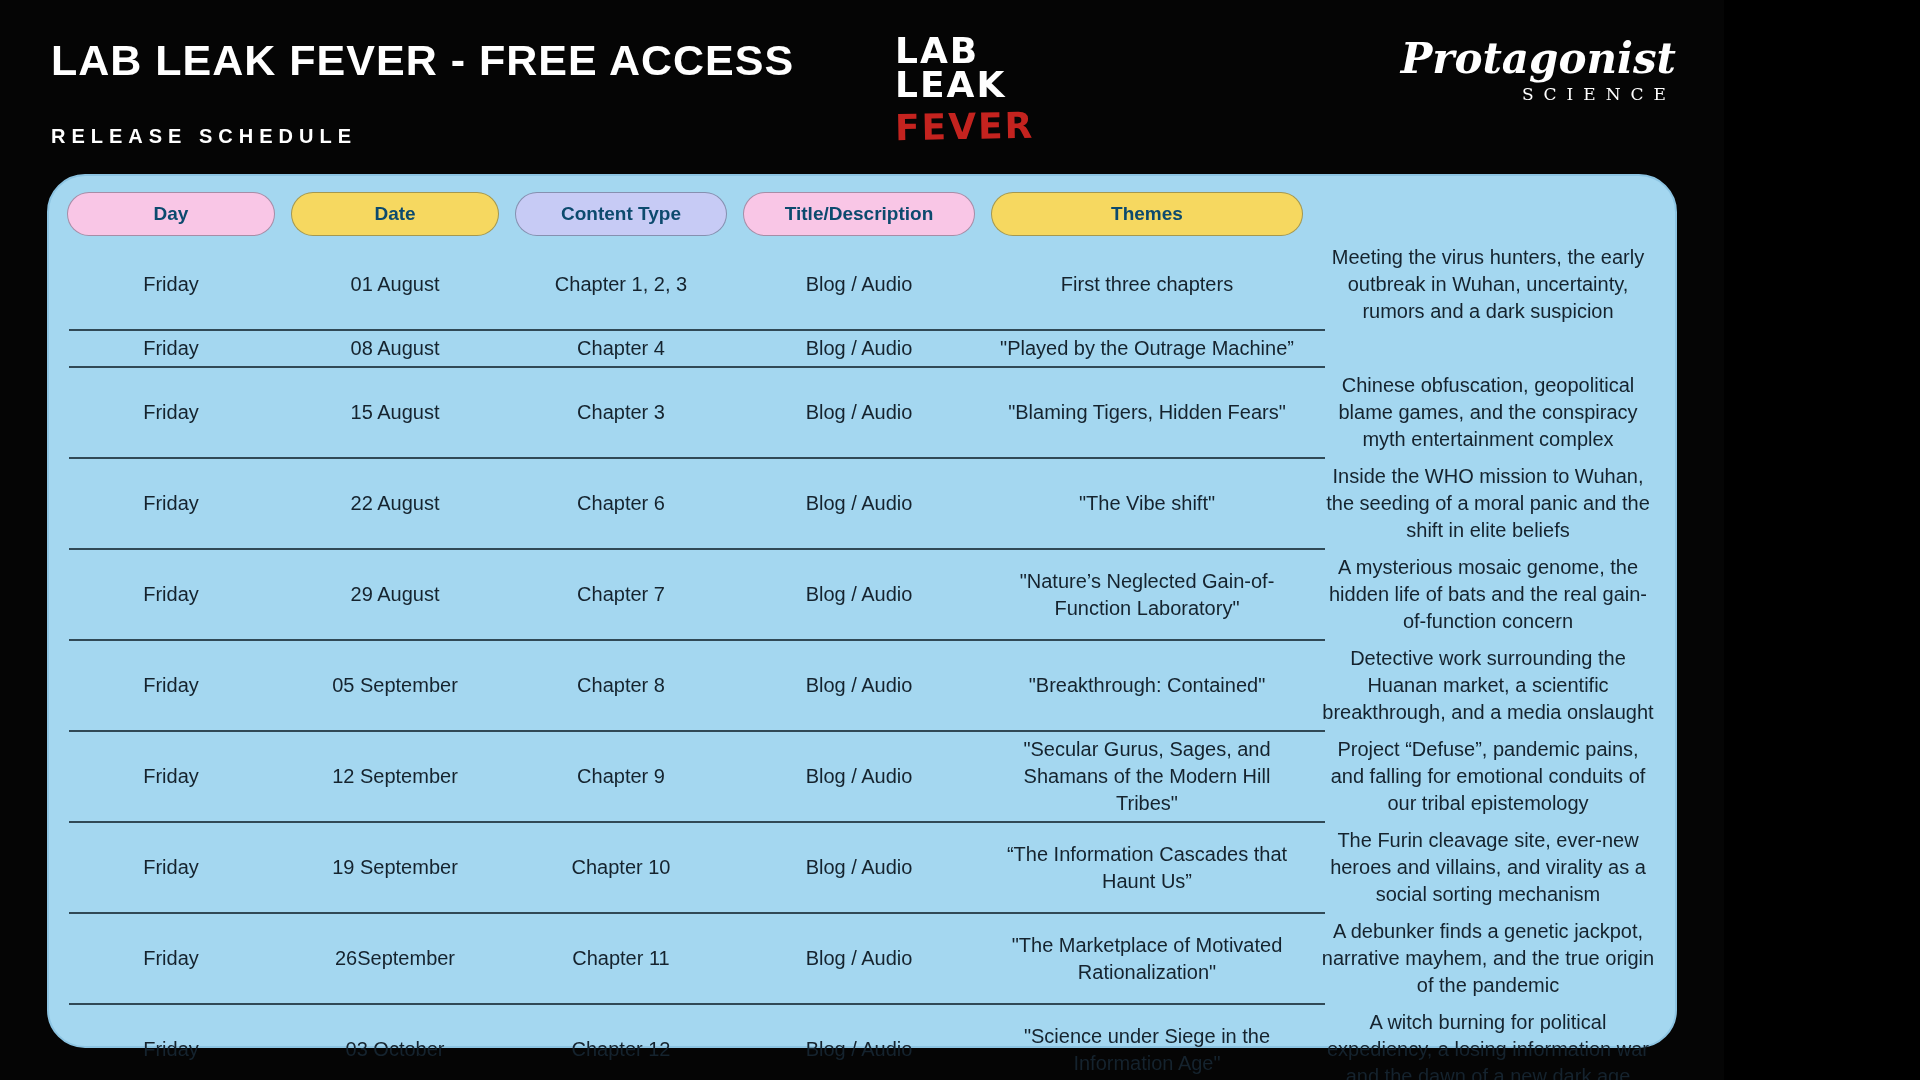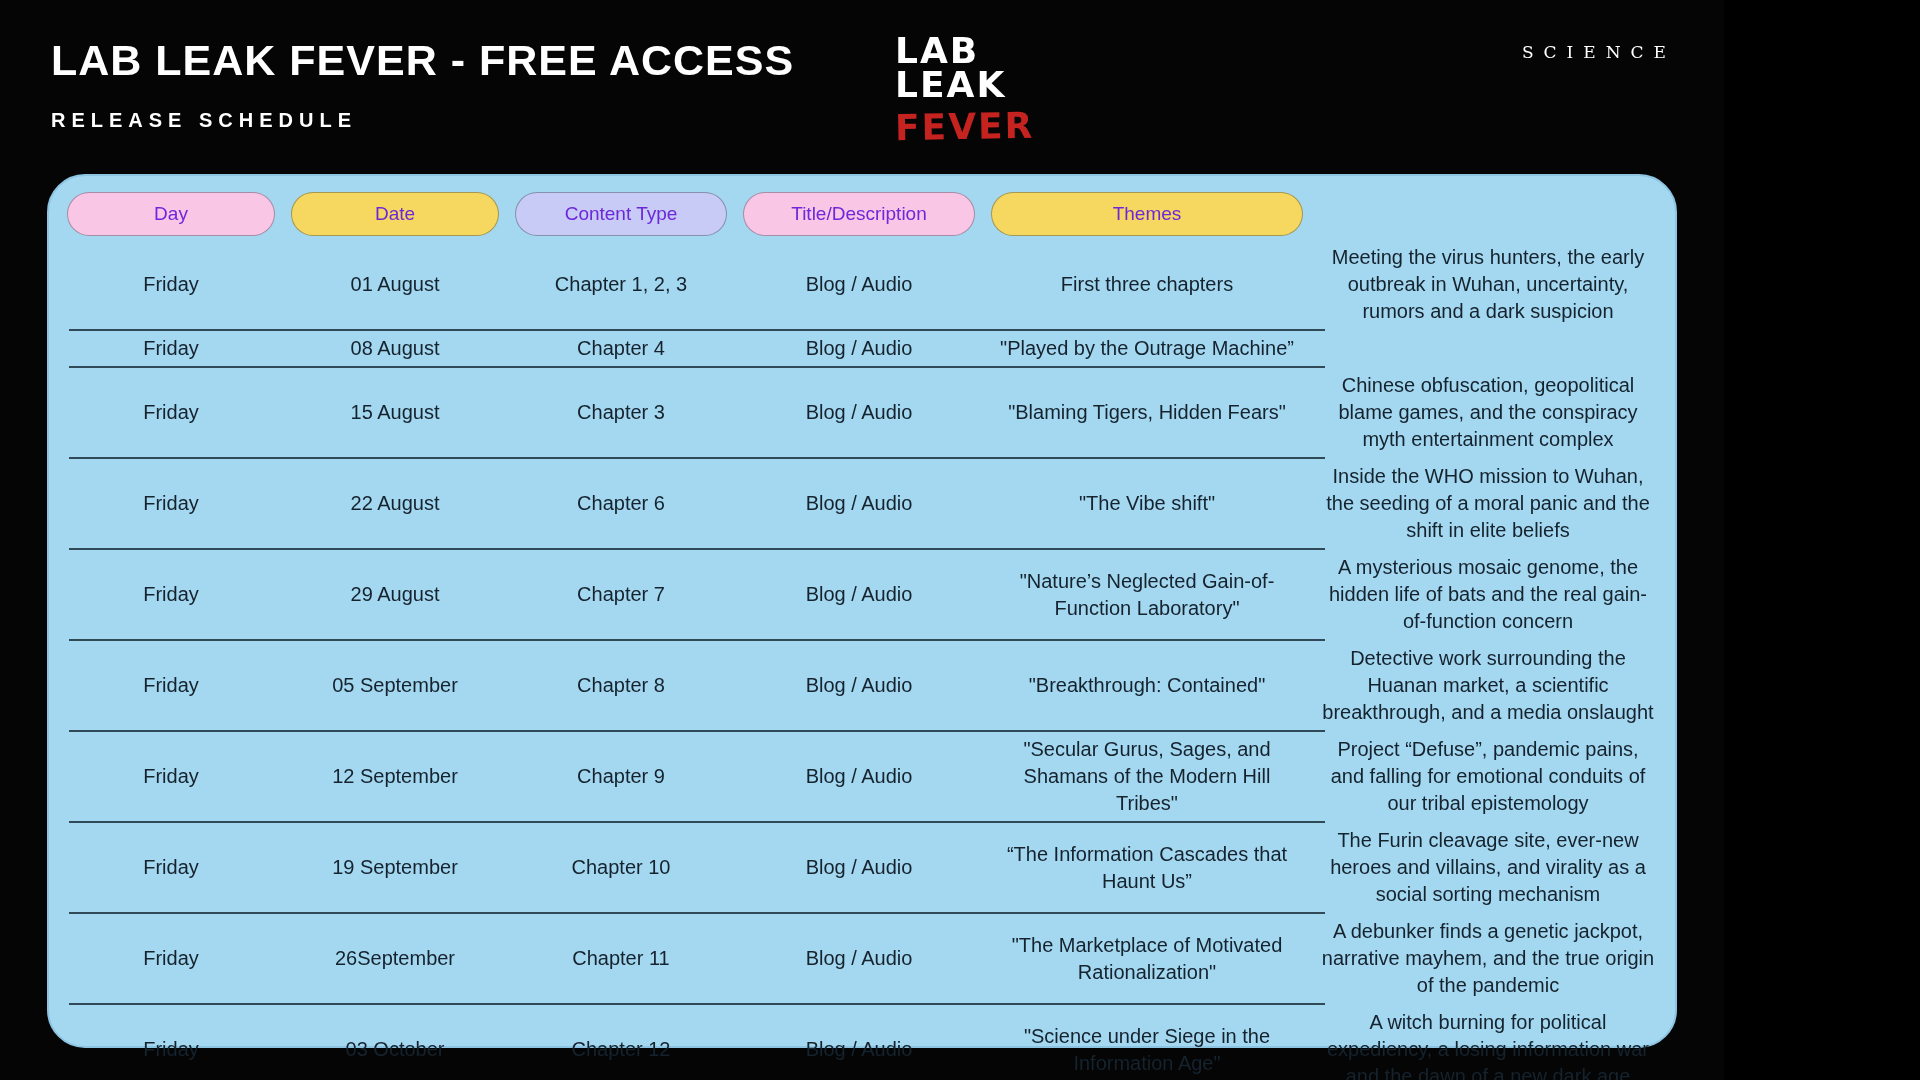--- a/index.html
+++ b/index.html
@@ -3,42 +3,42 @@
 <meta charset="utf-8">
 <style>
   * { margin:0; padding:0; box-sizing:border-box; }
   html,body { width:1920px; height:1080px; background:#000; overflow:hidden; }
   body { font-family:"Liberation Sans", sans-serif; color:#16242f; }
   .page { position:relative; width:1724px; height:1080px; background:#050505; }
 
   
   .title-block { position:absolute; left:51px; top:36px; }
   .page-title { font-size:43px; font-weight:800; color:#ffffff; letter-spacing:1px; }
-  .subtitle { margin-top:24px; font-size:20px; font-weight:700; color:#ffffff; letter-spacing:6px; }
+  .subtitle { margin-top:40px; font-size:20px; font-weight:700; color:#ffffff; letter-spacing:6px; }
 
   .center-logo { position:absolute; left:895px; top:34px; line-height:1.0; }
   .logo-line { font-size:36px; font-weight:800; letter-spacing:2px; color:#ffffff;
                font-family:"DejaVu Sans", sans-serif; line-height:0.95; }
   .logo-line.fever { color:#c4231f; margin-top:8px; transform:rotate(-1deg); }
 
   .brand { position:absolute; right:48px; top:38px; text-align:right; }
   .brand-script { font-family:"DejaVu Serif", serif; font-style:italic; font-weight:700;
                   font-size:42px; color:#ffffff; line-height:1; }
   .brand-sub { margin-top:4px; font-family:"DejaVu Serif", serif; font-size:17px;
                letter-spacing:10px; color:#ffffff; }
 
   
   .table-card { position:absolute; left:47px; right:47px; top:174px; bottom:32px;
                 background:#a4d7f0; border-radius:38px; padding:16px 18px 8px 18px;
                 border:2px solid #8cc4e2; }
   .thead, .trow { display:grid; grid-template-columns:208px 208px 212px 232px 312px 1fr;
                   column-gap:16px; align-items:center; }
   .thead { margin-bottom:4px; }
   .pill { height:44px; border-radius:24px; display:flex; align-items:center; justify-content:center;
-          font-size:19px; font-weight:400; color:#6d28d9; border:1px solid rgba(15,35,50,0.35); }
+          font-size:19px; font-weight:700; color:#0c4a6e; border:1px solid rgba(15,35,50,0.35); }
   .tbody { display:flex; flex-direction:column; height:calc(100% - 56px); }
   .trow { flex:1; }
   .cell { display:flex; align-items:center; justify-content:center; text-align:center;
           font-size:20px; line-height:1.35; color:#15232e; padding:4px 2px; }
   .cell-title { font-size:20px; }
   .cell-themes { font-size:20px; }
   .divider { height:2px; background:rgba(10,25,35,0.75); width:79%; margin-left:2px; flex:0 0 auto; }
 </style>
 </head>
 <body>
@@ -50,20 +50,21 @@
     <div class="subtitle">RELEASE SCHEDULE</div>
   </div>
 
   <div class="center-logo">
     <div class="logo-line">LAB</div>
     <div class="logo-line">LEAK</div>
     <div class="logo-line fever">FEVER</div>
   </div>
 
   <div class="brand">
+    <div class="brand-script">Protagonist</div>
     <div class="brand-sub">SCIENCE</div>
   </div>
 
   <div class="table-card">
     <div class="thead" id="thead">
         <div class="pill" style="background: rgb(249, 198, 230);">Day</div>
         <div class="pill" style="background: rgb(246, 216, 96);">Date</div>
         <div class="pill" style="background: rgb(199, 203, 245);">Content Type</div>
         <div class="pill" style="background: rgb(249, 198, 230);">Title/Description</div>
         <div class="pill" style="background: rgb(246, 216, 96);">Themes</div>

